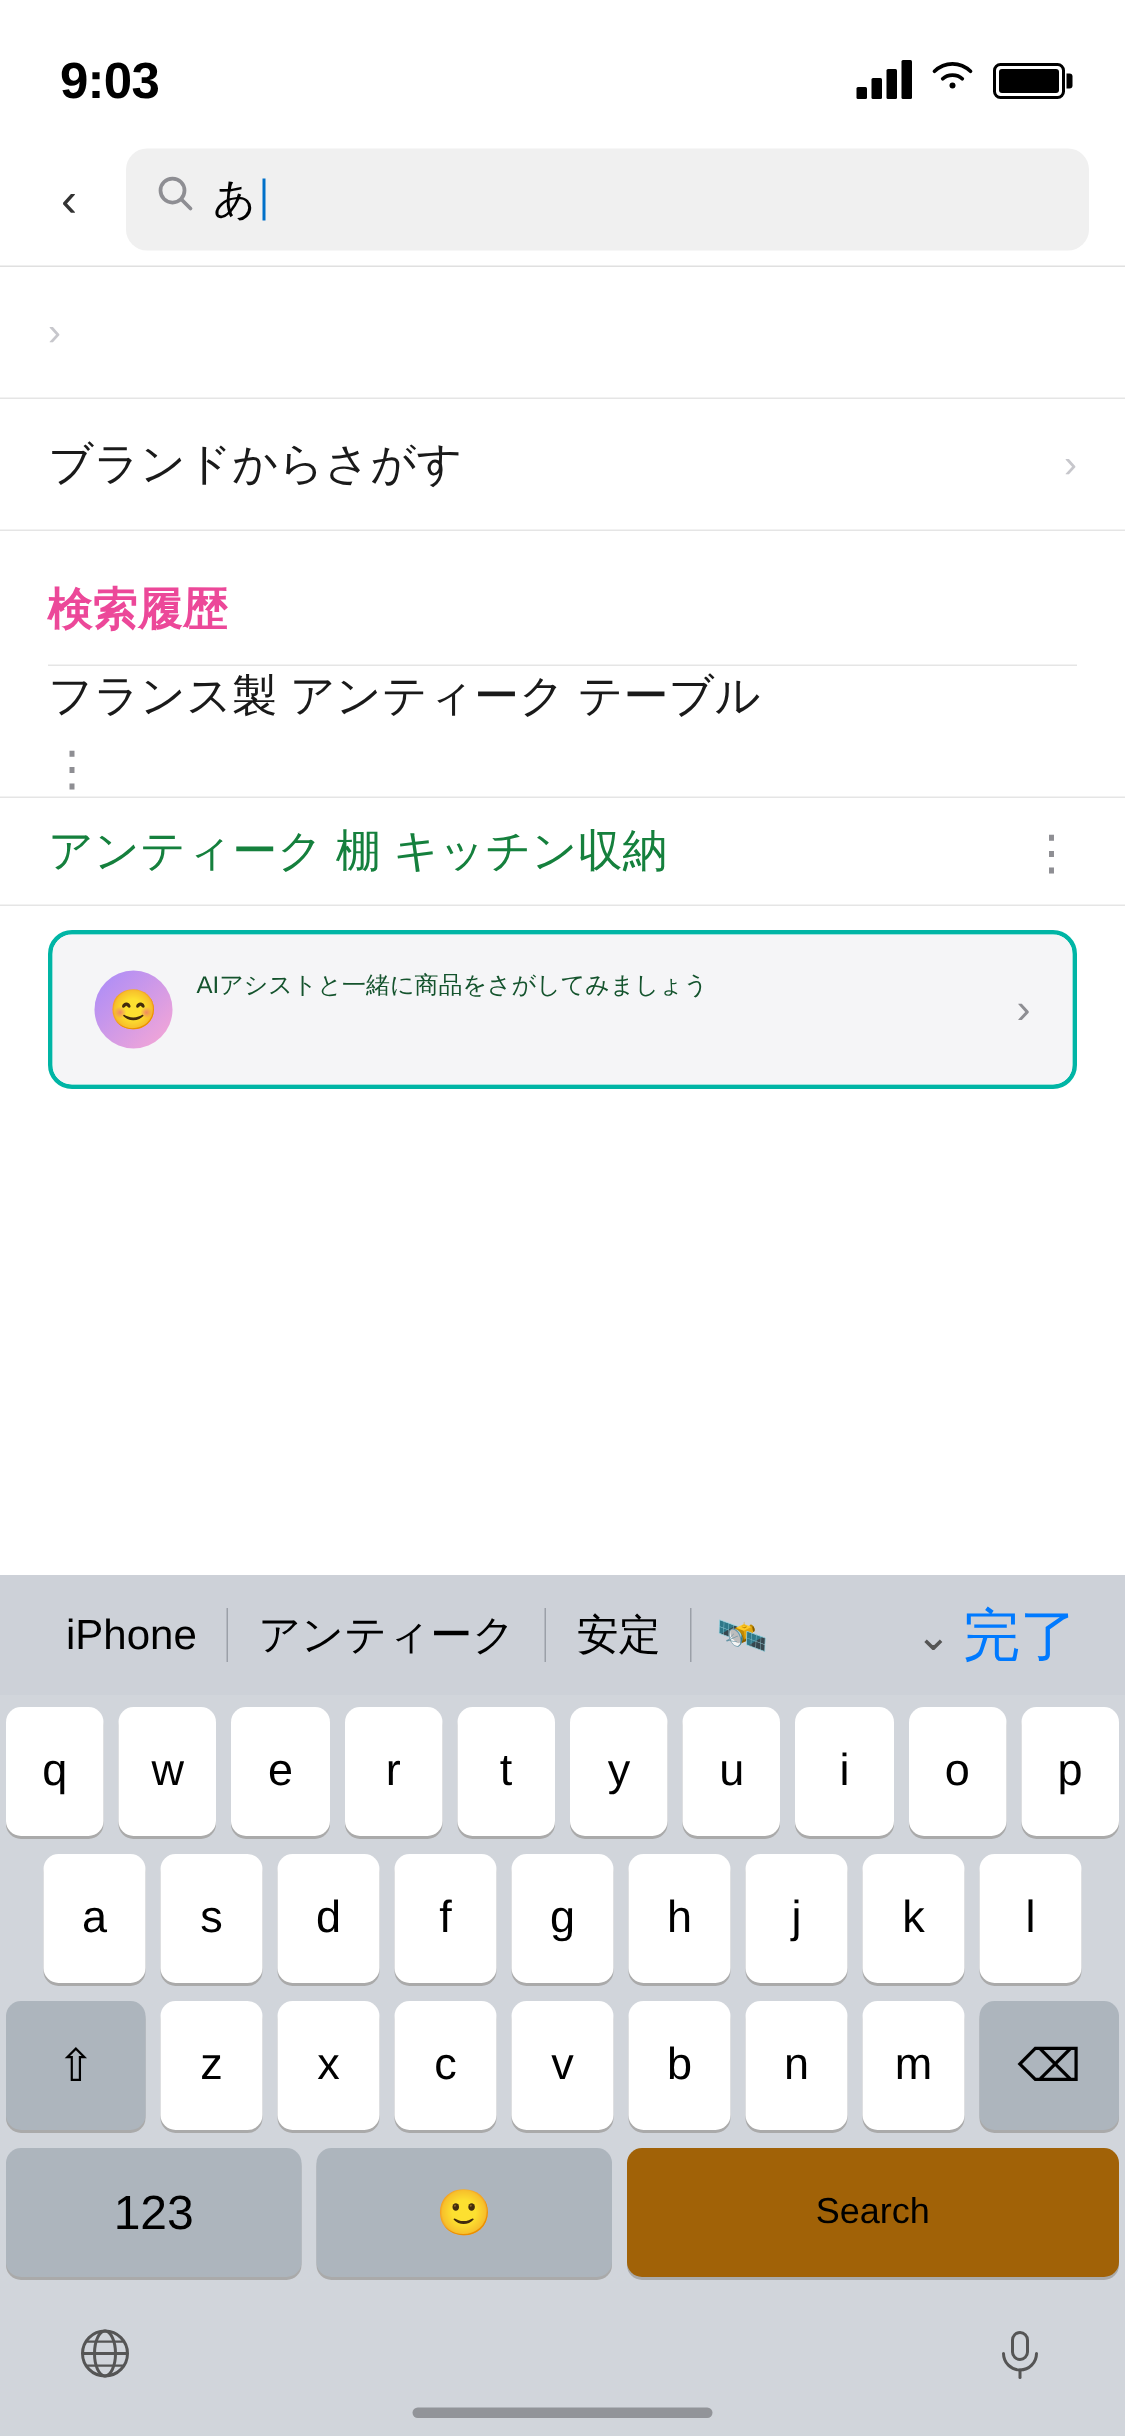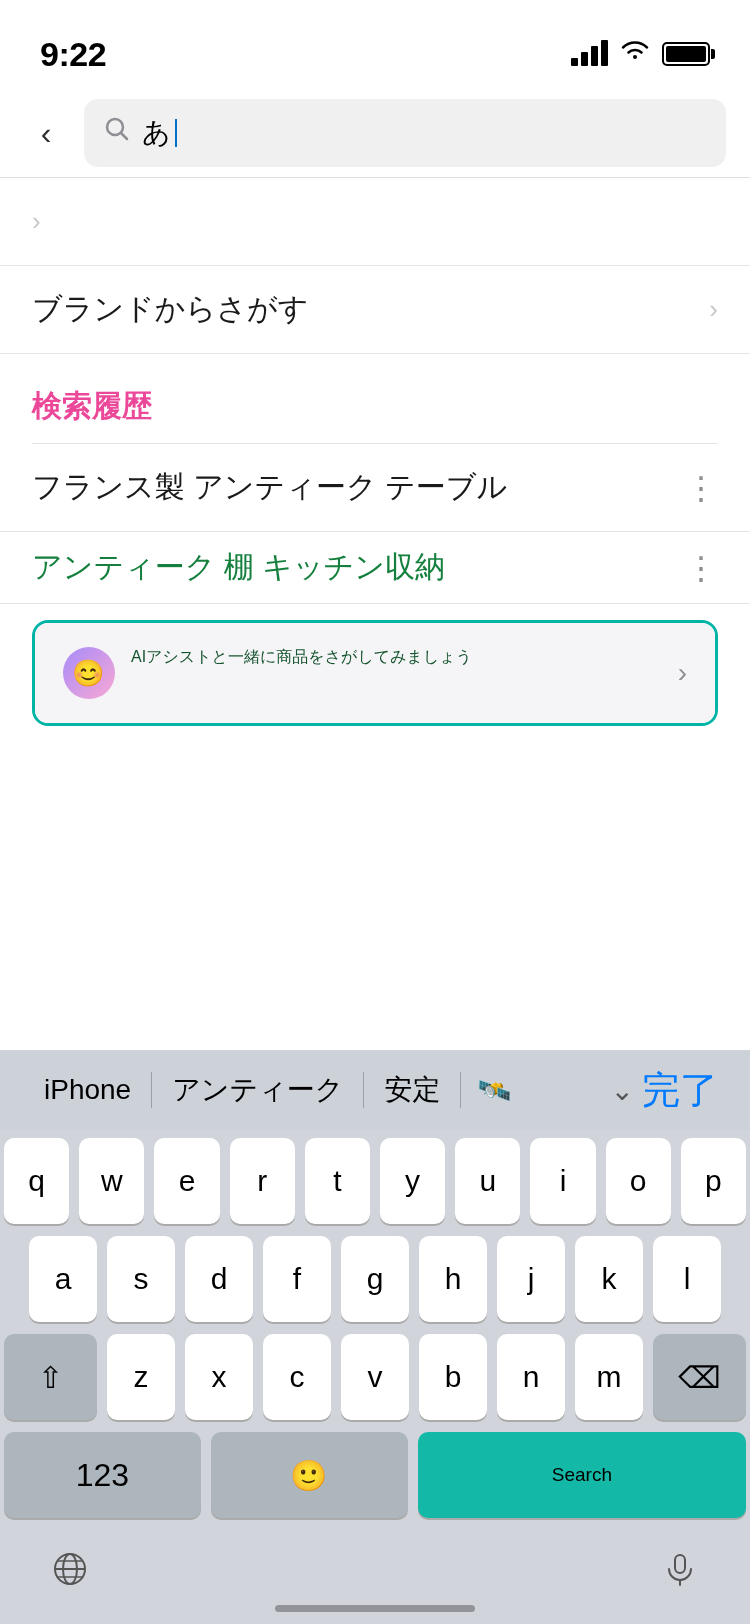--- a/index.html
+++ b/index.html
@@ -166,26 +166,27 @@
     }
     .section-divider {
       height: 1px;
       background: #e5e5e5;
       margin: 0 32px;
     }
 
     
     .history-item {
       display: flex;
-      align-items: center;
+      align-items: flex-start;
       justify-content: space-between;
       padding: 0 32px;
       height: 88px;
       border-bottom: 1px solid #e5e5e5;
       cursor: pointer;
+      flex-direction: column;
     }
     .history-text {
       font-size: 30px;
       color: #1a1a1a;
     }
     .dots-menu {
       font-size: 32px;
       color: #8e8e93;
       letter-spacing: 1px;
       cursor: pointer;
@@ -339,22 +340,22 @@
       background: #adb5bd;
       color: #000;
     }
     .key-space {
       max-width: none;
       flex: 4;
     }
     .key-search {
       max-width: none;
       flex: 2;
-      background: #14b8a6;
-      font-size: 19px;
+      background: #a16207;
+      font-size: 24px;
     }
     .key-123 {
       max-width: none;
       flex: 1.2;
       font-size: 32px;
     }
     .key-emoji {
       max-width: none;
       flex: 1.2;
     }
@@ -408,21 +409,21 @@
       height: 7px;
       background: #000;
       border-radius: 4px;
       opacity: 0.3;
     }
   </style>
 </head>
 <body>
 
 <div class="status-bar">
-  <span class="status-time">9:22</span>
+  <span class="status-time">9:03</span>
   <div class="status-icons">
     <div class="signal-bars">
       <div class="signal-bar" style="height:8px"></div>
       <div class="signal-bar" style="height:14px"></div>
       <div class="signal-bar" style="height:20px"></div>
       <div class="signal-bar" style="height:26px"></div>
     </div>
     <span class="wifi-icon">
       <svg width="30" height="24" viewBox="0 0 30 24" fill="none">
         <path d="M15 20a2 2 0 100-4 2 2 0 000 4z" fill="#000"></path>

